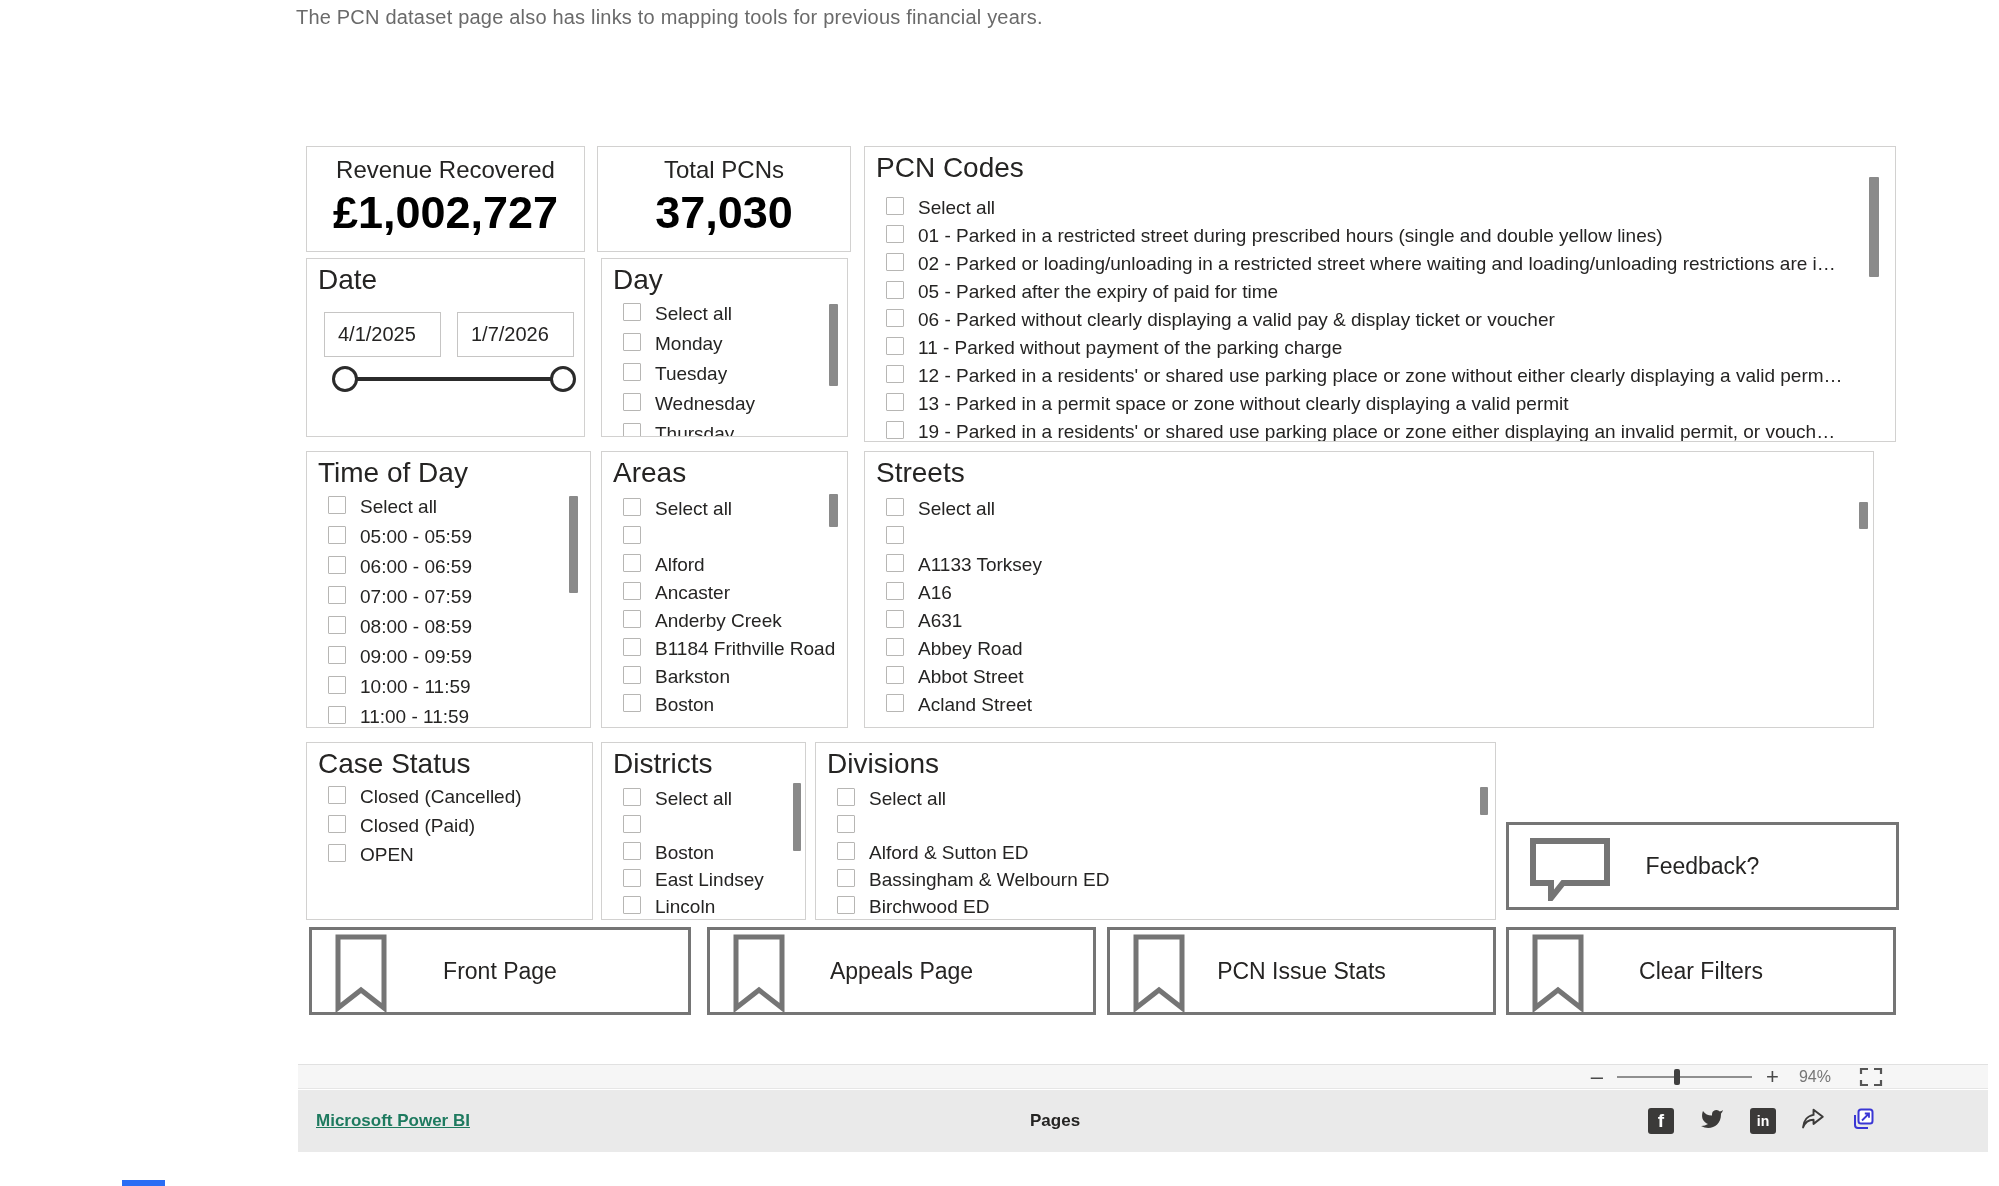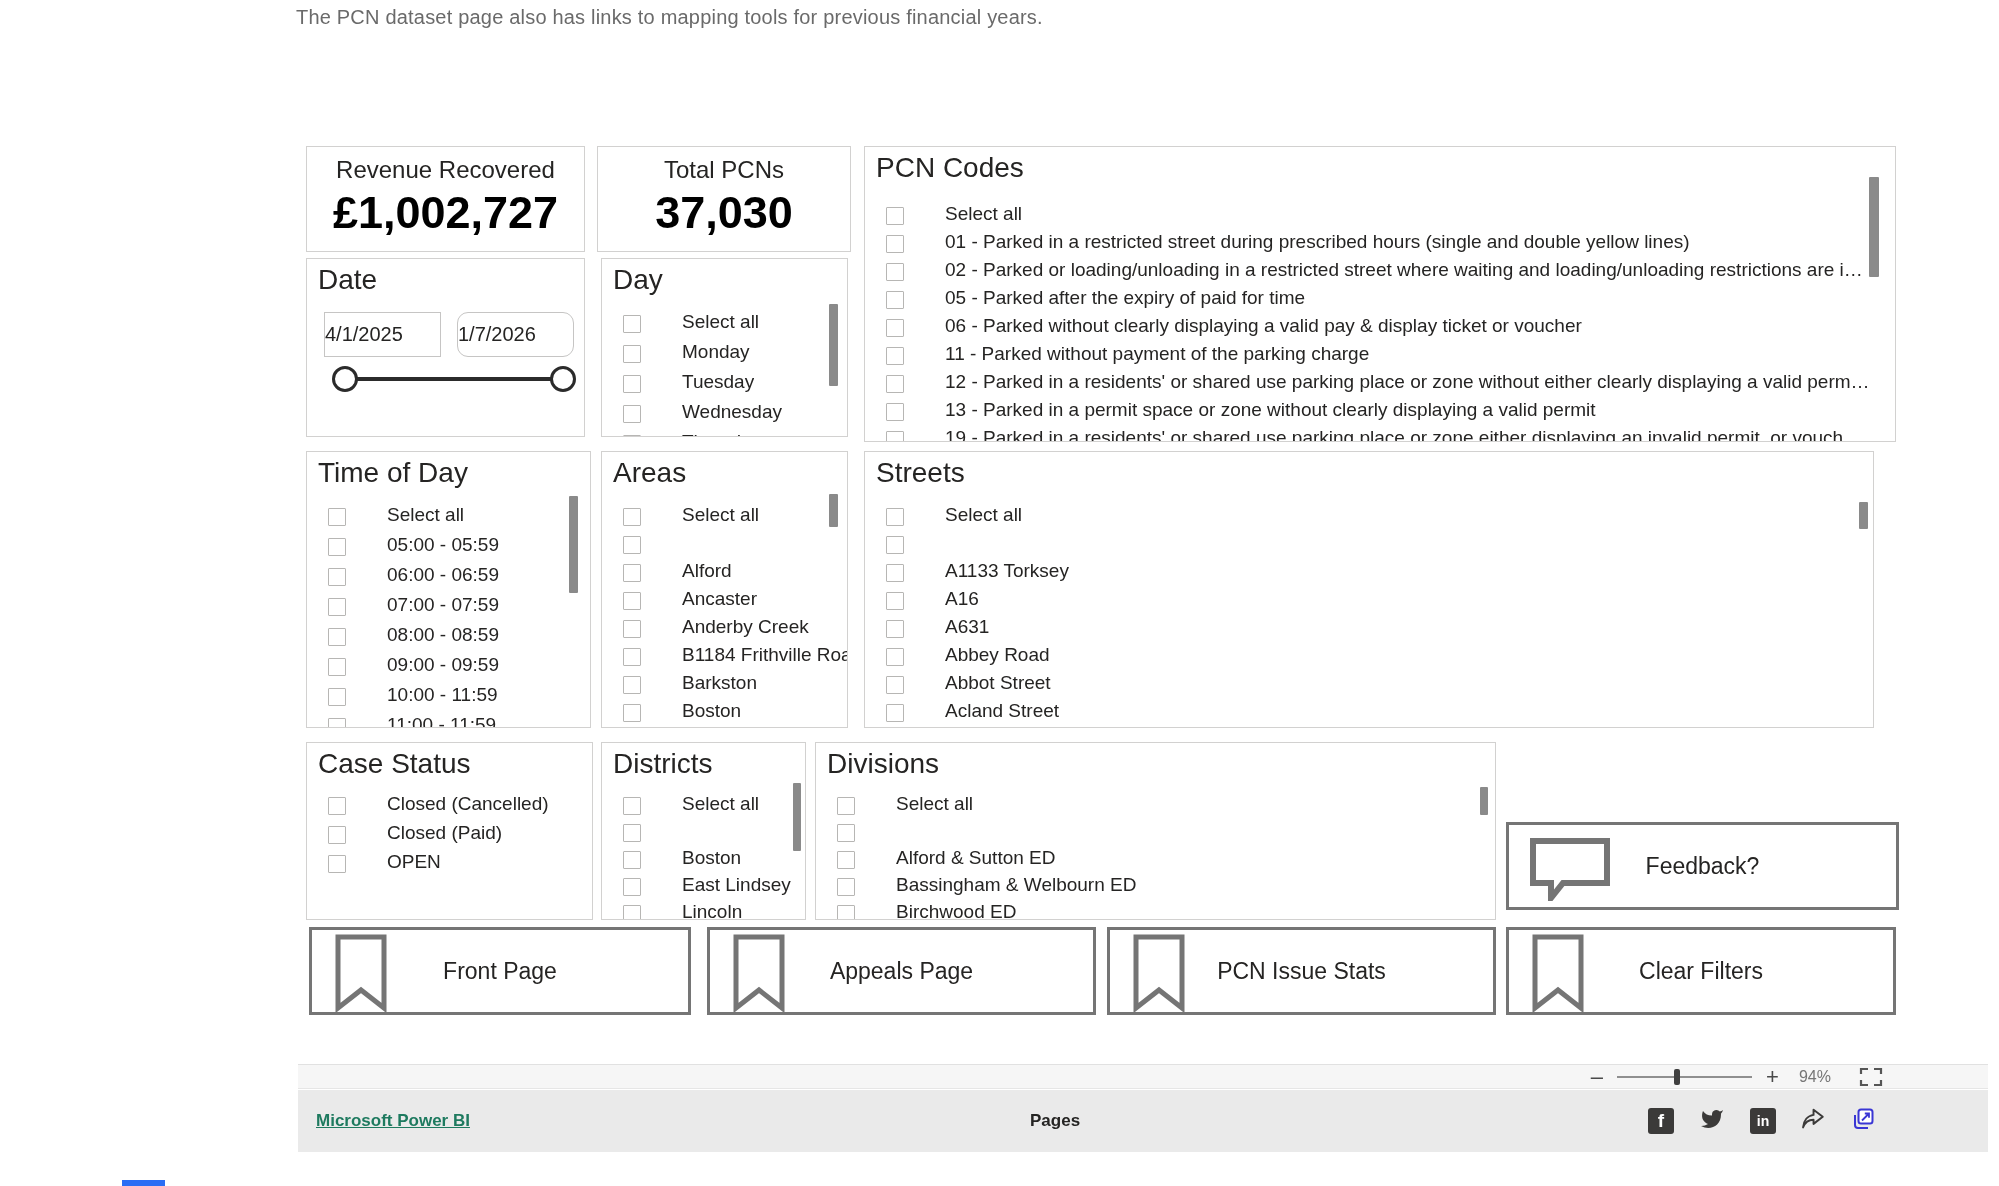--- a/index.html
+++ b/index.html
@@ -8,27 +8,27 @@
   }
   *{box-sizing:border-box; margin:0; padding:0;}
   body{background:#fff; font-family:"Liberation Sans","DejaVu Sans",sans-serif; color:var(--text);}
   .screen{position:relative; width:1999px; height:1186px; background:#fff; overflow:hidden;}
   .intro{position:absolute; left:296px; top:6px; font-size:20px; color:var(--muted); letter-spacing:.2px;}
   .panel{position:absolute; background:#fff; border:1px solid var(--panel-border); overflow:hidden;margin-top:15px;}
   .ptitle{position:absolute; left:11px; top:5px; font-size:28px; color:var(--text); white-space:nowrap;}
   .card-title{margin-top:9px; text-align:center; font-size:24px; color:var(--text);}
   .card-value{margin-top:3px; text-align:center; font-size:45px; font-weight:700; color:#000;}
   .list{position:absolute; left:0; right:0; bottom:0; overflow:hidden;}
-  .row{display:flex; align-items:flex-end; padding-left:21px;gap:27px;}
+  .row{display:flex; align-items:flex-start; padding-left:21px;}
   .pitch30 .row{height:30px;} .pitch29 .row{height:29px;} .pitch28 .row{height:28px;} .pitch27 .row{height:27px;}
   .cb{width:18px; height:18px; border:1px solid #b7b6b4; background:#fff; border-radius:1px; margin-right:14px; flex:none;}
   .lbl{font-size:19px; color:var(--text); white-space:nowrap; overflow:hidden;}
   .thumb{position:absolute; width:9px; background:var(--scrollbar-thumb); border-radius:1px;}
   .date-input{position:absolute; top:53px; width:117px; height:45px; border:1px solid #c6c5c4; background:#fff;
-    font-family:inherit; font-size:20px; color:var(--text); }
+    font-family:inherit; font-size:20px; color:var(--text); padding-left:13px;}
   .slider-line{position:absolute; left:38px; top:118px; width:218px; height:4px; background:#2b2b2b;}
   .slider-handle{position:absolute; width:26px; height:26px; top:107px; border:3px solid #2b2b2b; border-radius:50%; background:#fff;}
   .navbtn{position:absolute; background:#fff; border:3px solid var(--button-border); display:flex; align-items:center; justify-content:center;}
   .navbtn .blabel{font-size:23px; color:var(--text); white-space:nowrap;}
   .navbtn .icn{position:absolute; left:22px; top:4px;}
   .fb-icn{position:absolute; left:20px; top:12px;}
   .strip{position:absolute; left:298px; width:1690px;}
   .zoomstrip{top:1064px; height:25px; background:#f6f6f6; border-top:1px solid #e1e1e1; border-bottom:1px solid #e6e6e6;}
   .zoomctl{position:absolute; right:105px; top:0; height:100%; display:flex; align-items:center; gap:14px;}
   .zminus,.zplus{font-size:22px; color:#4a4a4a; line-height:1;}
@@ -108,21 +108,21 @@
           <span class="cb"></span>
           <span class="lbl">19 - Parked in a residents' or shared use parking place or zone either displaying an invalid permit, or vouch…</span>
         </div>
       </div>
     <div class="thumb" style="left:1004px;top:30px;height:100px;width:10px"></div>
   </div>
 
   <div class="panel" style="left:306px;top:243px;width:279px;height:179px">
     <div class="ptitle">Date</div>
     <input class="date-input" style="left: 17px;" readonly="" value="4/1/2025">
-    <input class="date-input" style="left: 150px; border-radius: 11px;" readonly="" value="1/7/2026">
+    <input class="date-input" style="left: 150px;" readonly="" value="1/7/2026">
     <div class="slider-line"></div>
     <div class="slider-handle" style="left:25px"></div>
     <div class="slider-handle" style="left:243px"></div>
   </div>
 
   <div class="panel" style="left:601px;top:243px;width:247px;height:179px">
     <div class="ptitle">Day</div>
     <div class="list pitch30" style="top:44px">
 
         <div class="row">

